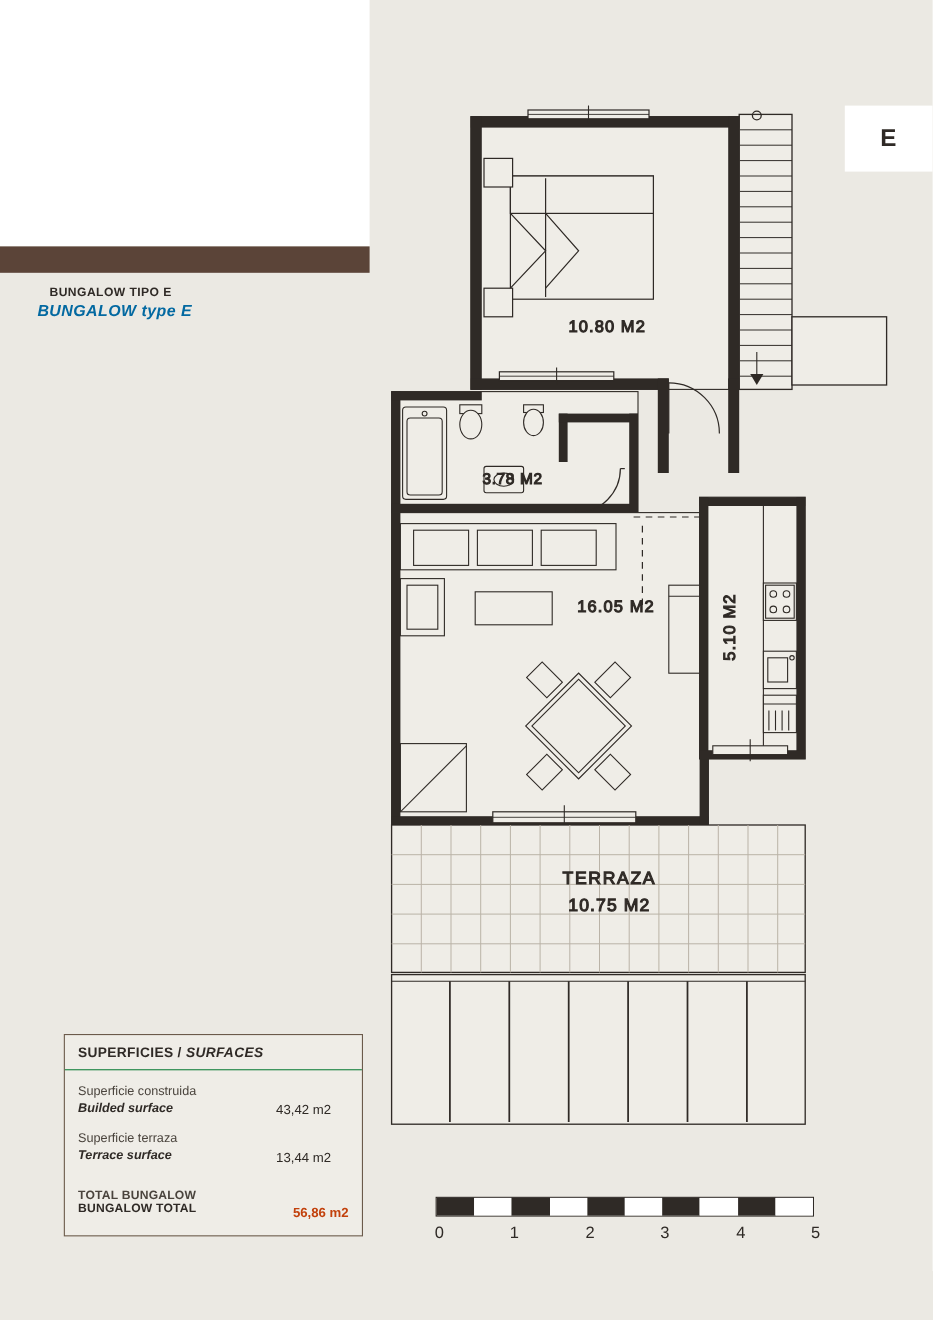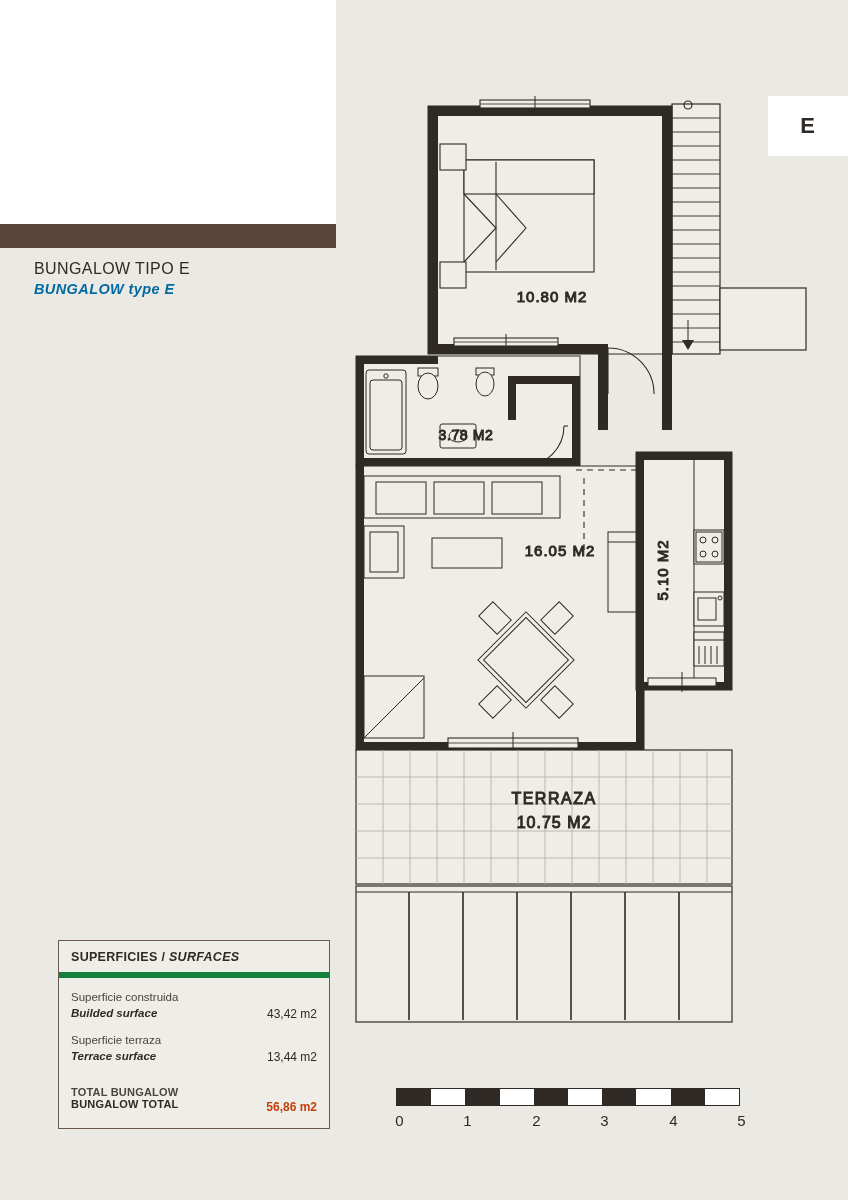--- a/index.html
+++ b/index.html
@@ -29,25 +29,26 @@
     width: 336px; height: 24px;
     background: #5b4438;
   }
   
   .title-block {
     position: absolute;
     left: 34px; top: 260px;
     width: 290px;
   }
   .title-l1 {
-    font-size: 16px;
-    font-weight: normal;
+    font-size: 11px;
+    font-weight: bold;
     letter-spacing: 0.4px;
     color: #2f2a26;
     margin-bottom: 3px;
+    margin-left: 11px;
   }
   .title-l2 {
     font-size: 14.5px;
     font-weight: bold;
     font-style: italic;
     letter-spacing: 0.4px;
     color: #0369a1;
     margin-bottom: 5px;
   }
   .title-l3 {
@@ -75,21 +76,21 @@
   
   .surfaces {
     position: absolute;
     left: 58px; top: 940px;
     width: 272px;
     border: 1px solid #6b5a4b;
     background: #efedE7;
     box-sizing: border-box;
   }
   .surfaces-head {
-    border-bottom: 6px solid #15803d;
+    border-bottom: 1px solid #15803d;
     padding: 9px 12px 8px 12px;
     font-size: 12.5px;
     font-weight: bold;
     color: #2f2a26;
     letter-spacing: 0.3px;
   }
   .surfaces-head i { font-style: italic; }
   .surfaces-body { padding: 12px 12px 14px 12px; }
   .srow {
     position: relative;
@@ -104,21 +105,21 @@
   }
   .slabel2 {
     font-size: 11.5px;
     font-style: italic;
     font-weight: bold;
     color: #2f2a26;
     line-height: 1.35;
   }
   .svalue {
     position: absolute;
-    right: 0; bottom: 0;
+    right: 16px; bottom: 0;
     font-size: 12px;
     color: #2f2a26;
   }
   .total-row {
     position: relative;
     margin-top: 22px;
     min-height: 28px;
   }
   .tlabel1 {
     font-size: 11px;

